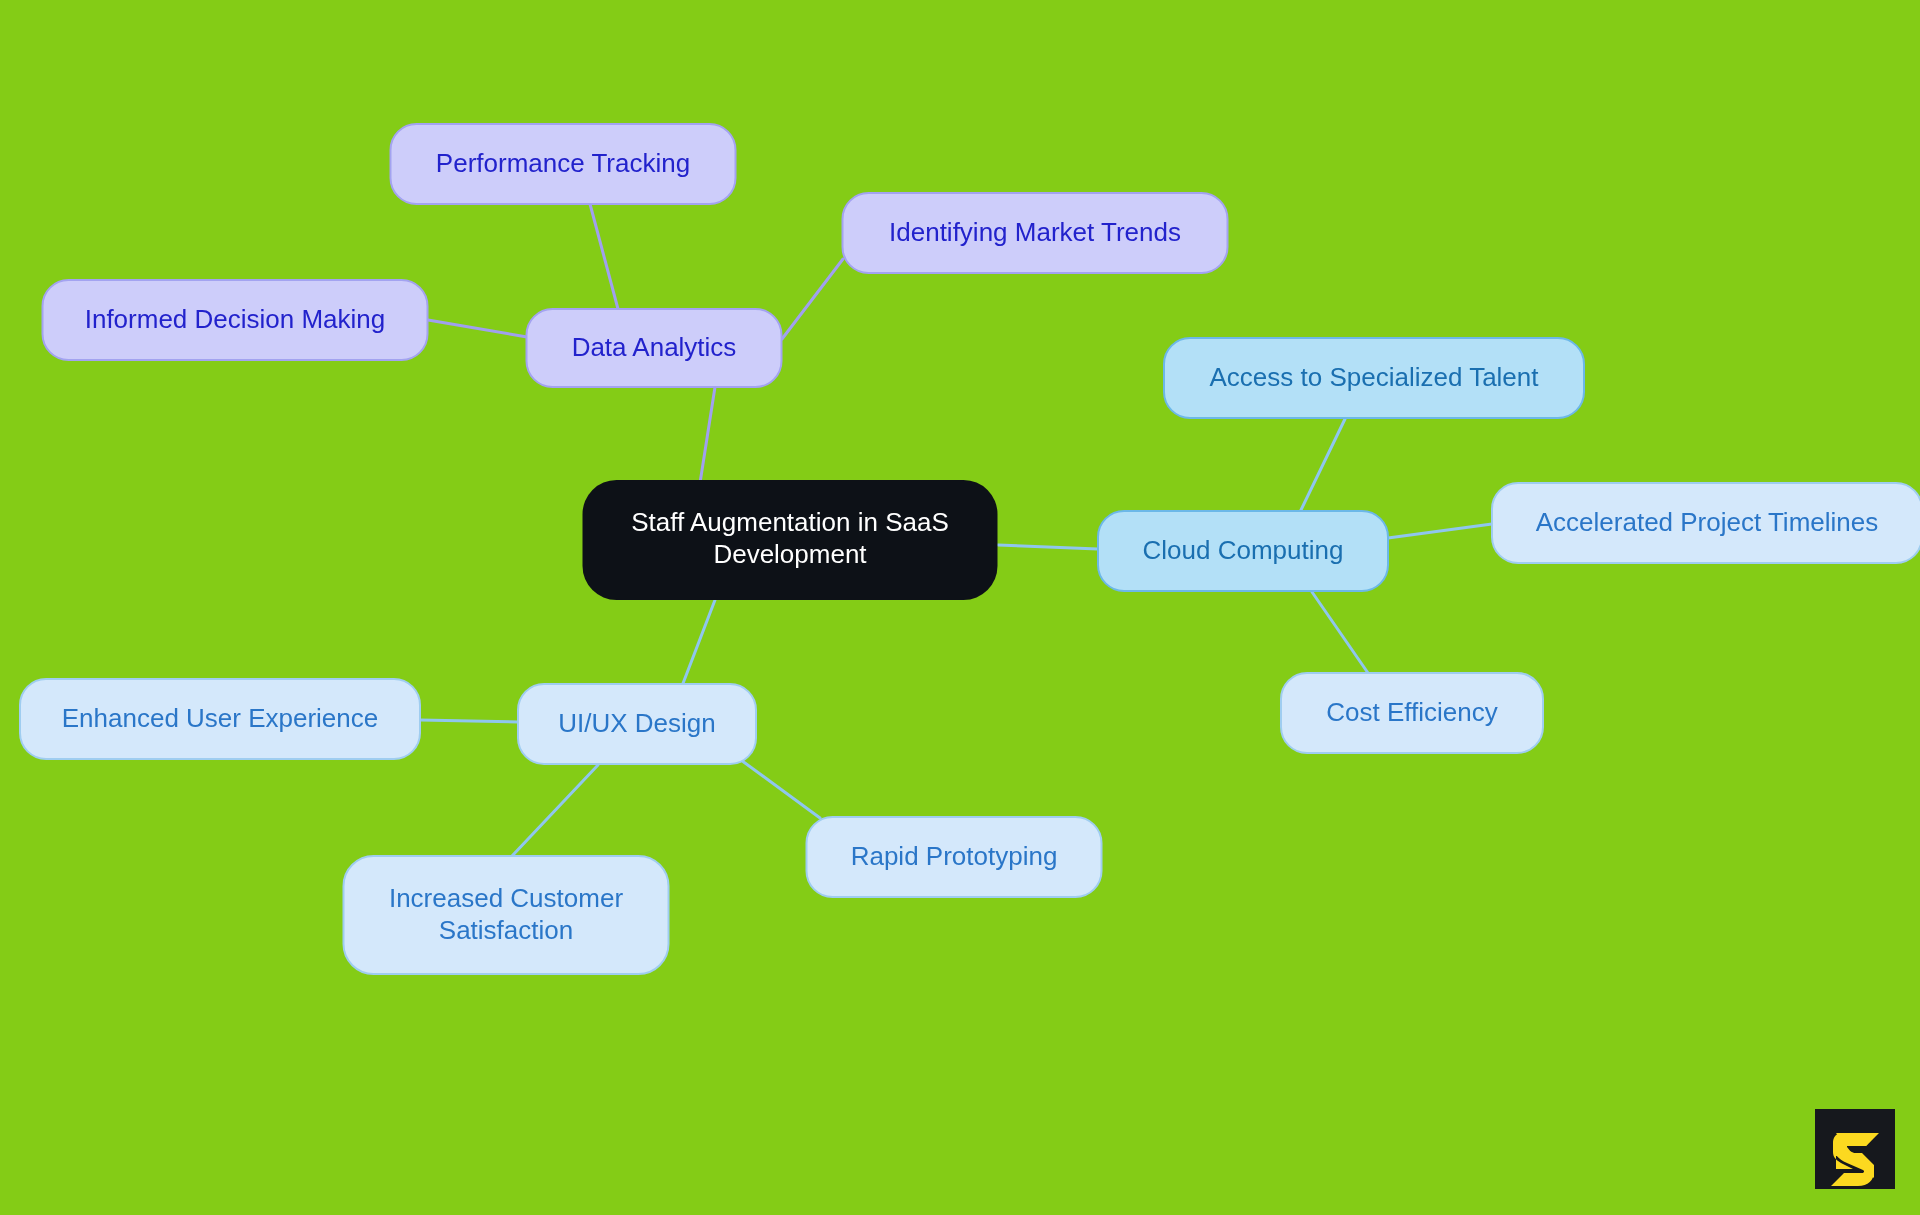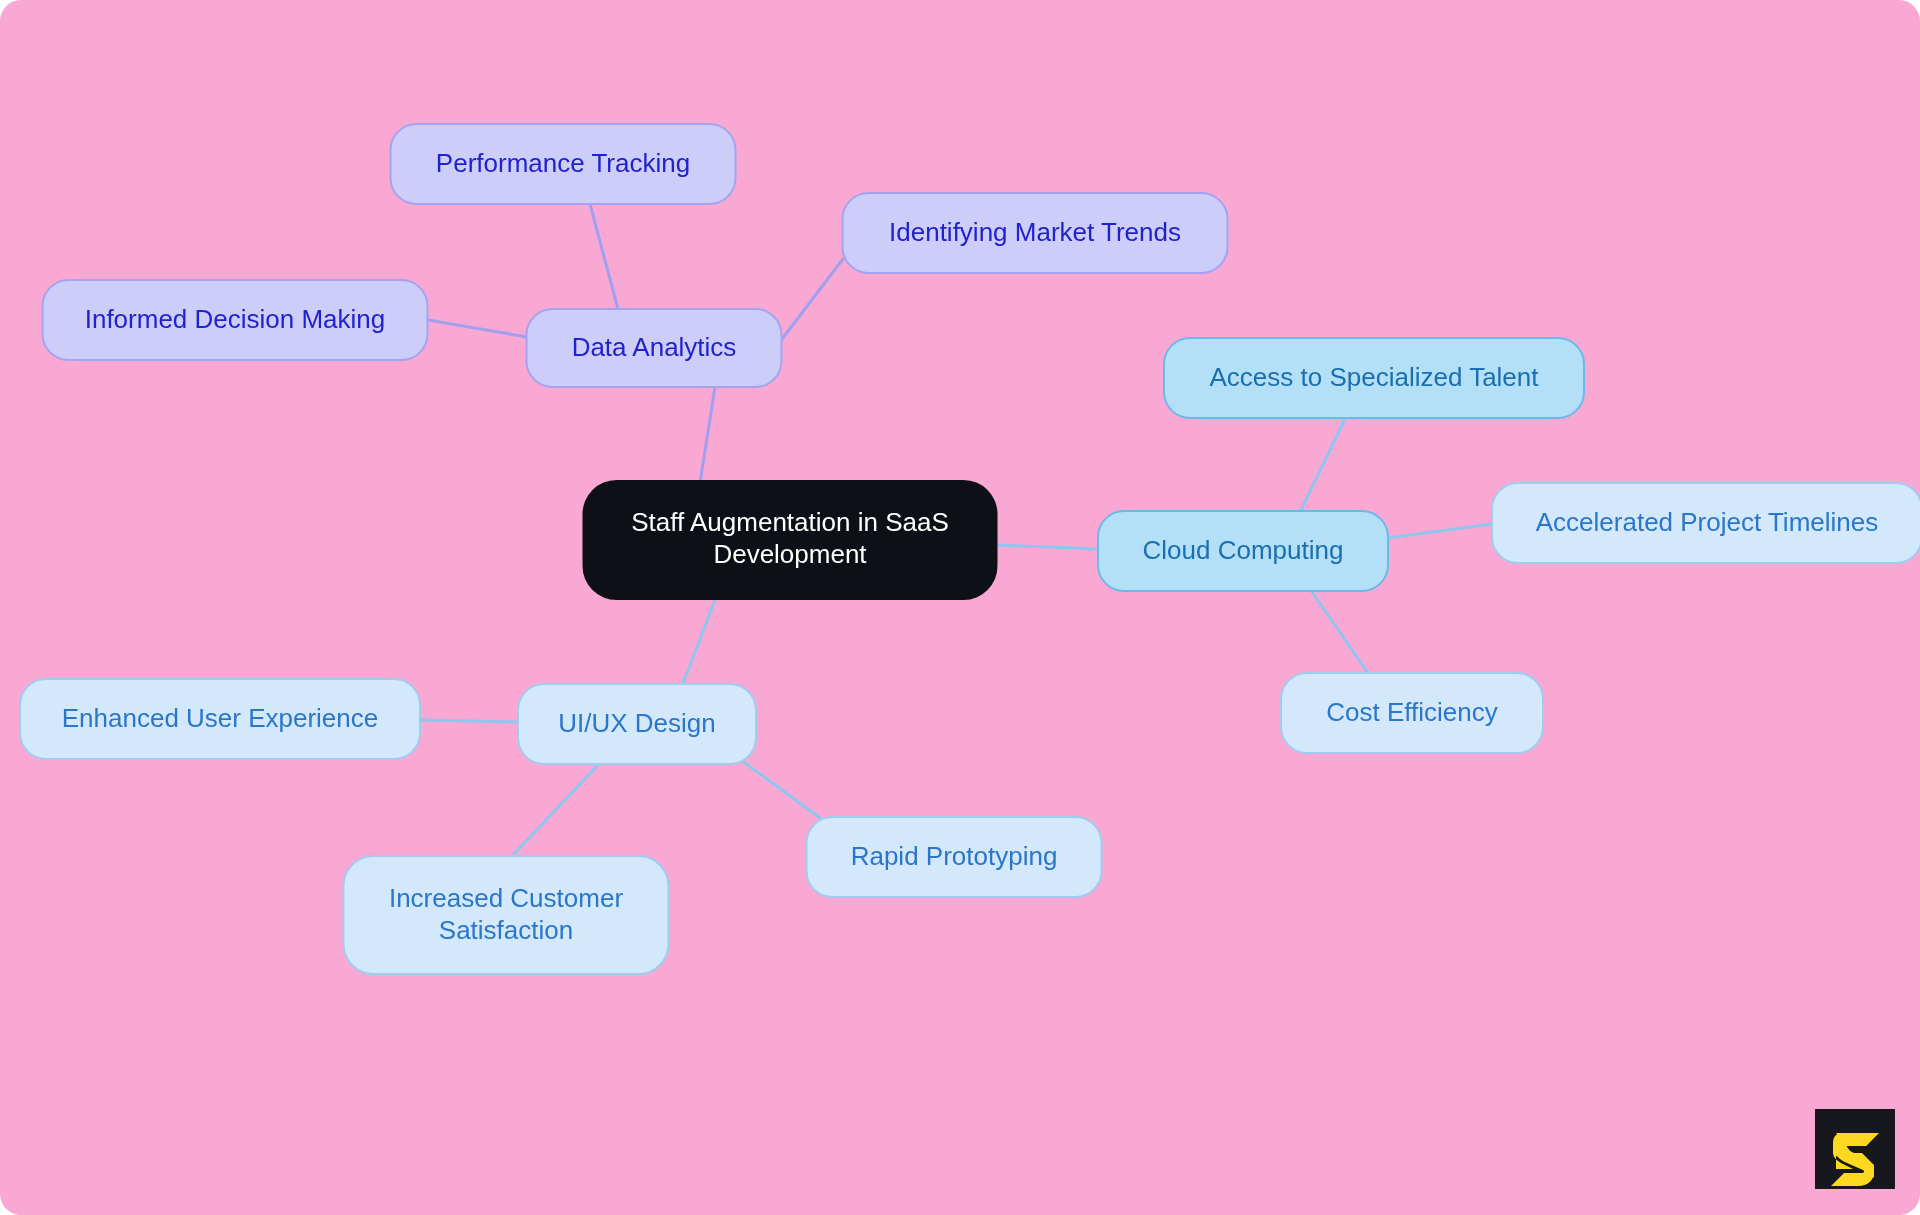--- a/index.html
+++ b/index.html
@@ -10,22 +10,21 @@
   body {
     width: 1920px;
     height: 1215px;
     overflow: hidden;
     font-family: "Liberation Sans", sans-serif;
   }
   #mindmap-canvas {
     position: relative;
     width: 1920px;
     height: 1215px;
-    background: #f9a8d4;
-    border-radius: 21px;
+    background: #84cc16;
   }
   svg.diagram {
     position: absolute;
     left: 0;
     top: 0;
     width: 1920px;
     height: 1215px;
     display: block;
   }
   .node-label {

